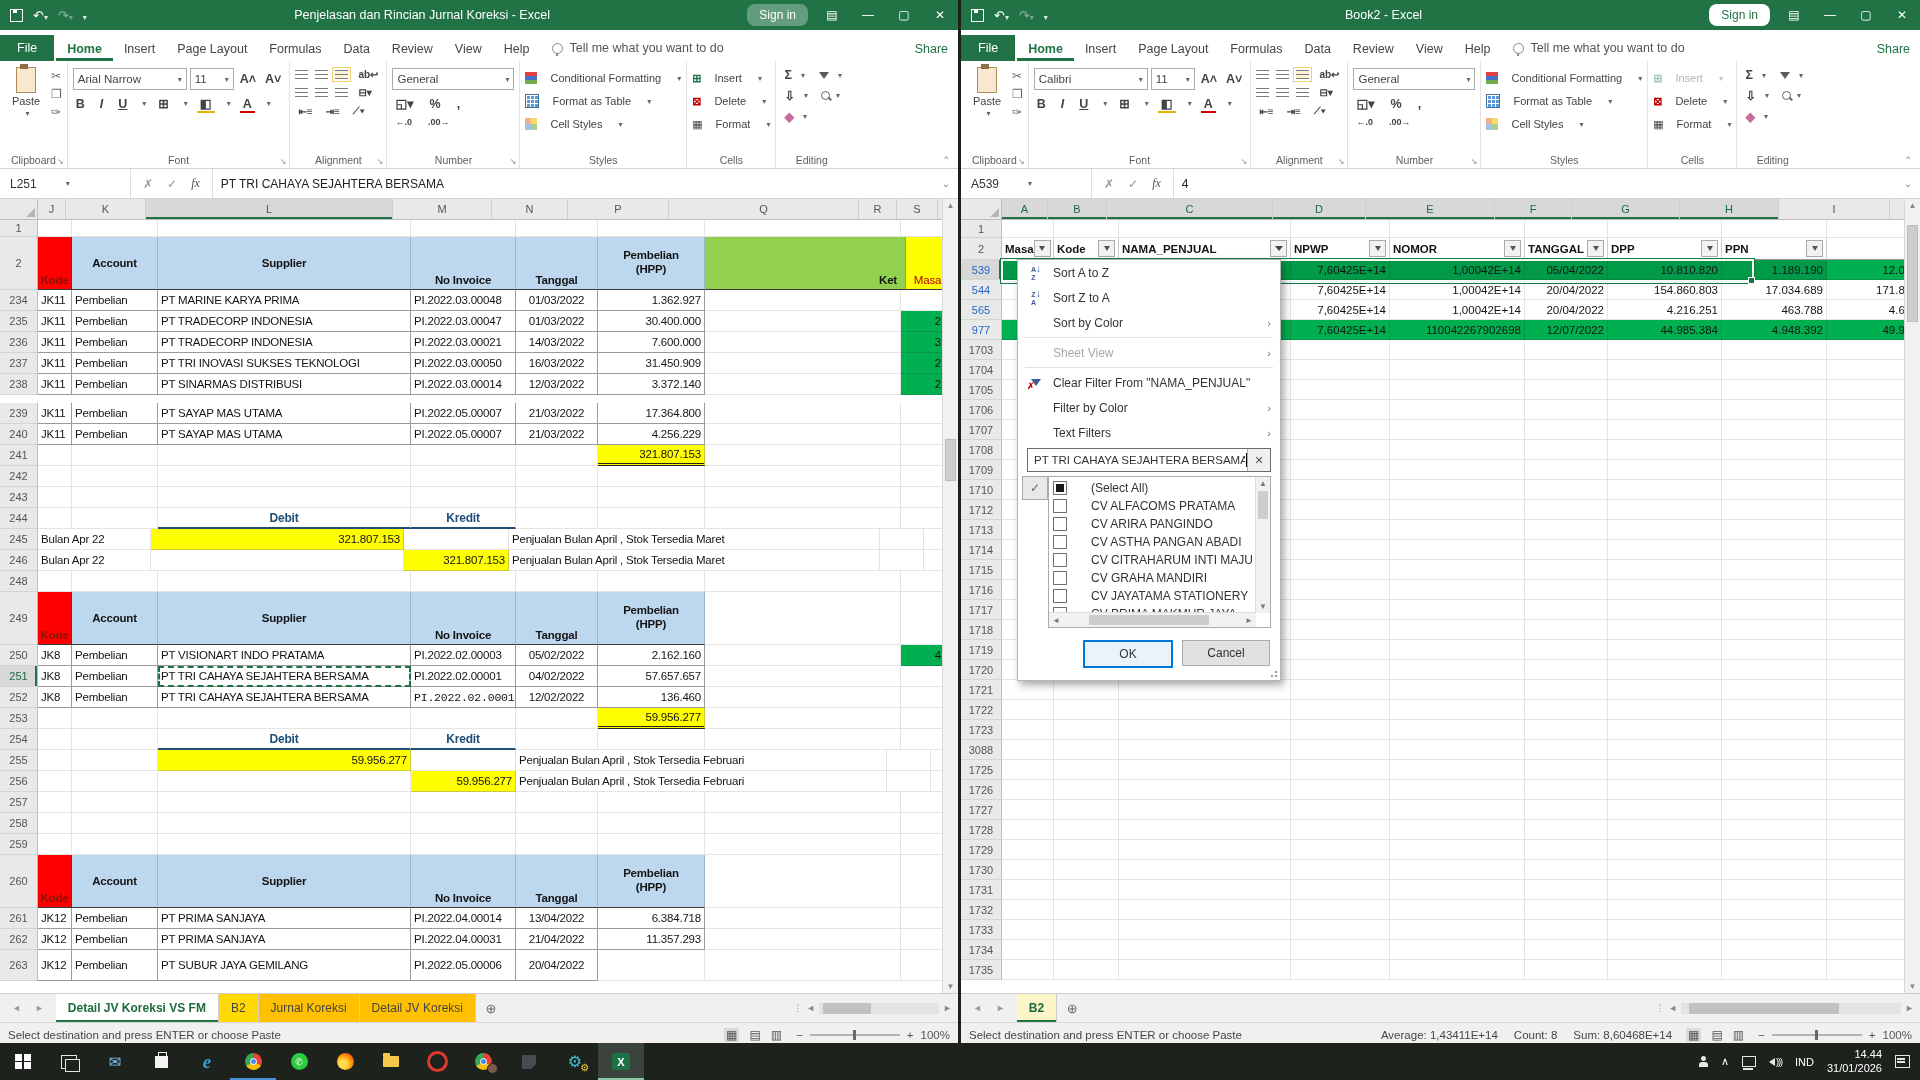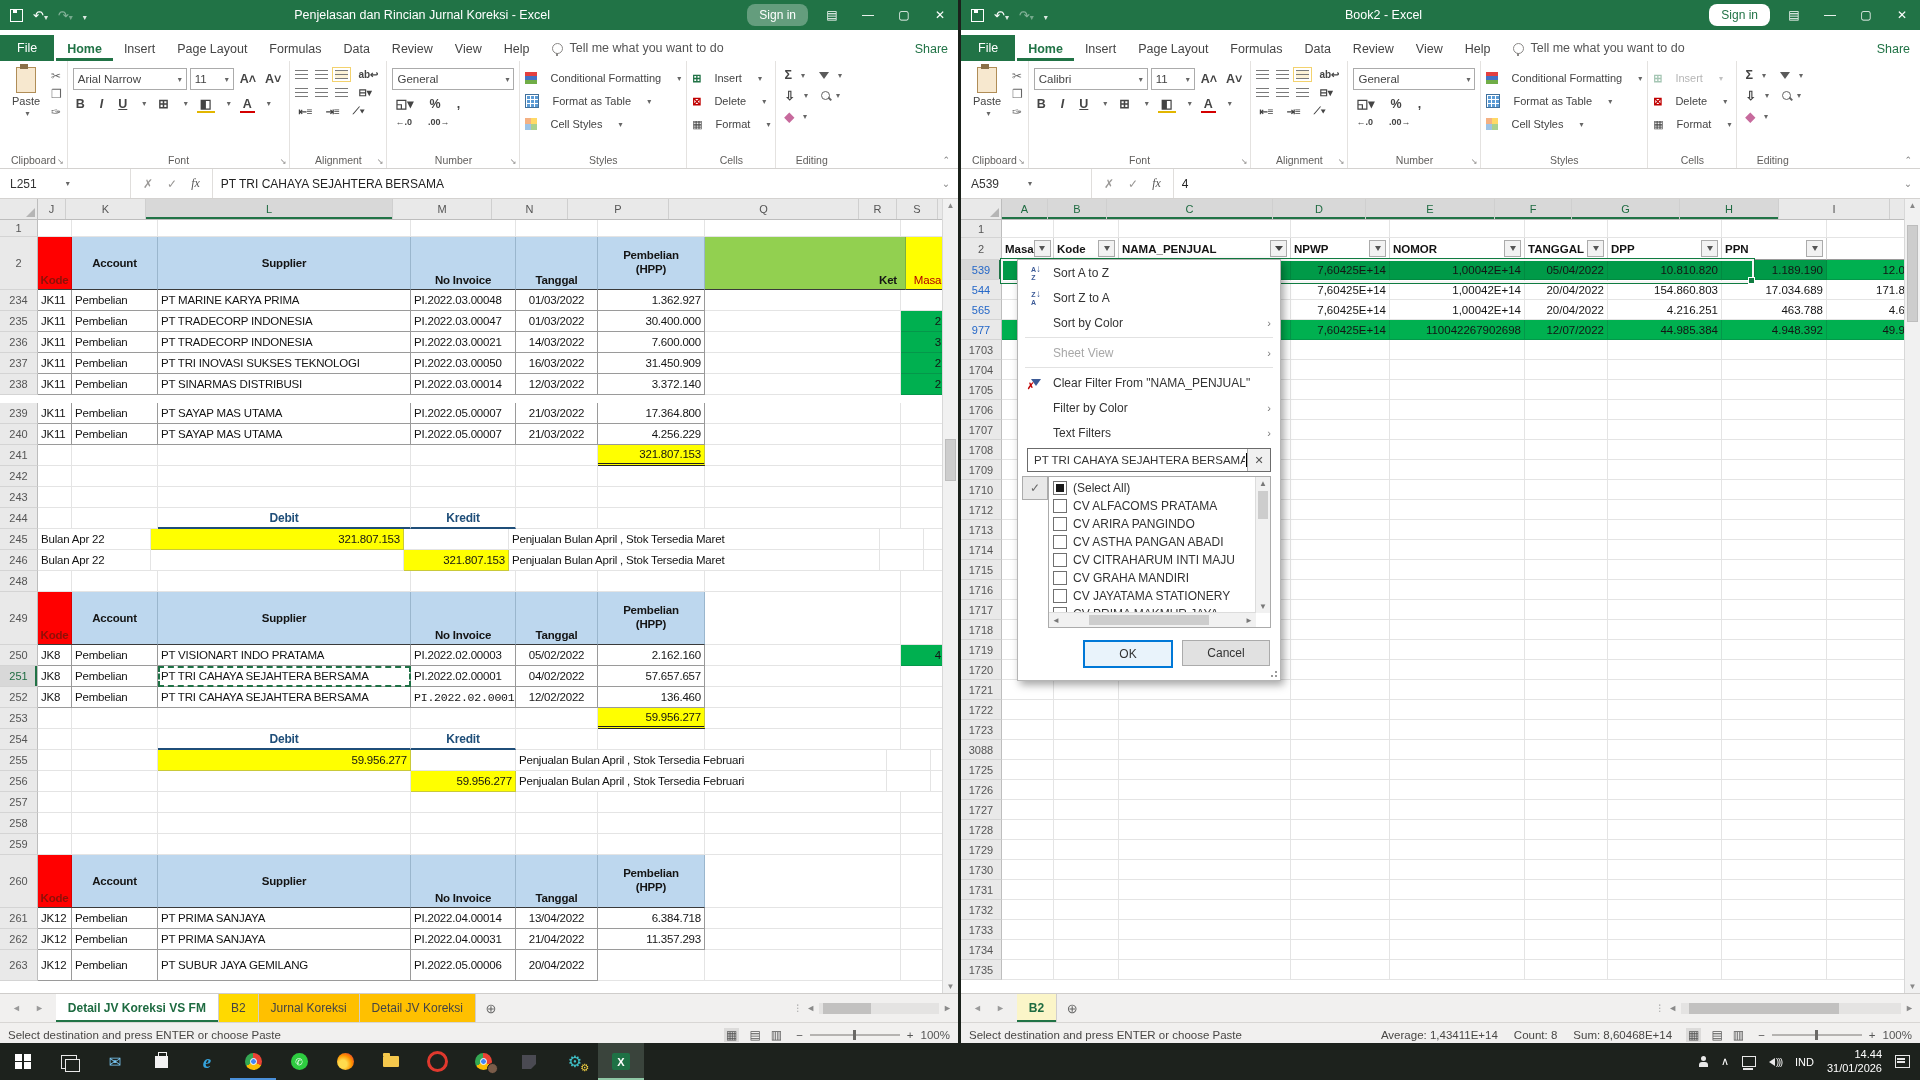--- a/index.html
+++ b/index.html
@@ -126,21 +126,21 @@
   .fsep{border-top:1px solid #e2e2e2;margin:2px 7px;}
   .clrf{position:relative;display:inline-block;}
   .clrf .x{position:absolute;left:-4px;bottom:-3px;color:#c00000;font-size:9px;font-weight:bold;}
   .fsearch{margin:3px 9px 4px;height:22px;border:1px solid #6b6b6b;display:flex;align-items:center;padding-left:6px;}
   .fsearch .txt{flex:1;white-space:nowrap;overflow:hidden;font-size:11.5px;}
   .caret{width:1px;height:14px;background:#000;margin-left:1px;}
   .fclear{width:22px;height:100%;border-left:1px solid #ababab;background:#f0f0f0;display:flex;align-items:center;
           justify-content:center;color:#555;font-size:11px;flex:none;}
   .flistwrap{margin:0 9px 0 30px;border:1px solid #ababab;height:150px;overflow:hidden;position:relative;}
   .flist{padding:2px 0 0 4px;}
-  .fli{height:18px;display:flex;align-items:center;gap:6px;white-space:nowrap;font-size:12px;}
+  .fli{height:18px;display:flex;align-items:center;gap:24px;white-space:nowrap;font-size:12px;}
   .cb{width:12px;height:12px;border:1px solid #707070;background:#fff;flex:none;display:flex;align-items:center;justify-content:center;}
   .cb.mixed:after{content:"";width:8px;height:8px;background:#1a1a1a;}
   .lvscroll{position:absolute;top:0;right:0;bottom:14px;width:14px;background:#f1f1f1;border-left:1px solid #dcdcdc;
             display:flex;flex-direction:column;align-items:center;justify-content:space-between;font-size:8px;color:#777;}
   .lvthumb{position:absolute;top:14px;left:1.5px;width:10px;height:28px;background:#cdcdcd;}
   .lhscroll{position:absolute;left:0;right:14px;bottom:0;height:14px;background:#f1f1f1;border-top:1px solid #dcdcdc;
             display:flex;align-items:center;justify-content:space-between;padding:0 3px;font-size:8px;color:#777;}
   .lhthumb{position:absolute;left:40px;width:120px;top:2px;height:10px;background:#cdcdcd;}
   .checkbtn{position:absolute;left:4px;width:24px;height:22px;border:1px solid #ababab;background:#e8e8e8;
             display:flex;align-items:center;justify-content:center;color:#6a6a6a;font-size:12px;}

